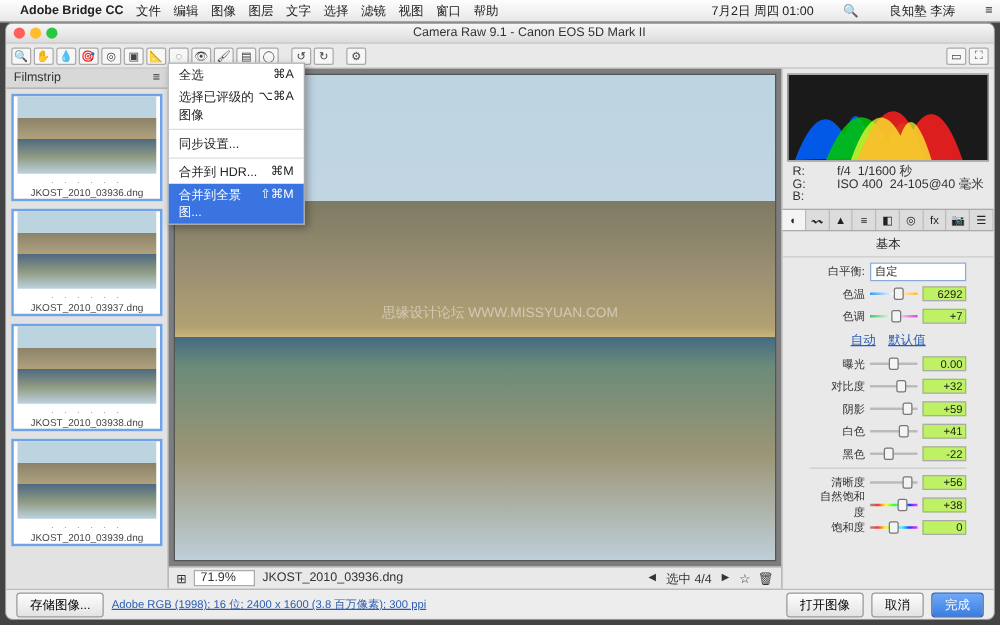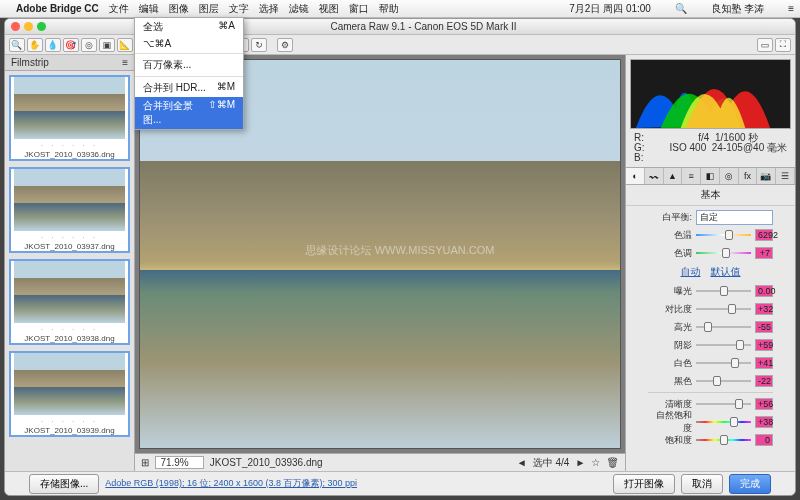--- a/index.html
+++ b/index.html
@@ -41,31 +41,31 @@
 .phead{text-align:center;padding:3px 0;font-size:10px;border-bottom:1px solid #ccc;}
 .ctrls{flex:1;overflow:auto;padding:2px 22px;}
 .row{display:flex;align-items:center;height:18px;gap:4px;}
 .row .lab{width:44px;text-align:right;font-size:9px;color:#333;}
 .slider{flex:1;height:10px;position:relative;}
 .track{position:absolute;left:0;right:0;top:4px;height:2px;background:#bbb;}
 .track.hue{background:linear-gradient(to right,#39f,#fff,#fb3);}
 .track.tint{background:linear-gradient(to right,#3c6,#fff,#d4d);}
 .track.sat{background:linear-gradient(to right,#999,#f33,#ff3,#3f3,#3ff,#33f,#f3f);}
 .knob{position:absolute;top:0;width:8px;height:10px;background:#f4f4f4;border:1px solid #777;border-radius:2px;transform:translateX(-50%);}
-.val{width:18px;text-align:right;font-size:9px;border:1px solid #aaa;background:#ec4899;padding:0 2px;}
+.val{width:35px;text-align:right;font-size:9px;border:1px solid #aaa;background:#bef264;padding:0 2px;}
 .sel{flex:1;border:1px solid #8aa9d6;background:#fff;padding:0 3px;font-size:9px;}
 .linkrow{display:flex;justify-content:center;gap:10px;padding:3px 0;font-size:9px;}
 .linkrow .a{color:#2a5db0;text-decoration:underline;}
 .hr{height:1px;background:#ccc;margin:2px 0;}
-.footer{height:24px;background:#ededed;border-top:1px solid #bbb;display:flex;align-items:center;padding:0 24px;gap:6px;}
+.footer{height:24px;background:#ededed;border-top:1px solid #bbb;display:flex;align-items:center;padding:0 8px;gap:6px;}
 .btn{border:1px solid #999;background:linear-gradient(#fdfdfd,#e3e3e3);border-radius:3px;padding:2px 10px;font-size:10px;}
 .btn.pri{background:linear-gradient(#6fa8f7,#3b7de0);color:#fff;border-color:#2d63b8;}
 .footer .sp{flex:1;text-align:left;}
 .footer .link{color:#2a5db0;text-decoration:underline;font-size:9px;}
-.ctxmenu{position:absolute;top:17px;left:134px;width:110px;background:#fff;border:1px solid #aaa;box-shadow:2px 2px 6px rgba(0,0,0,0.3);font-size:10px;}
+.ctxmenu{position:absolute;top:50px;left:134px;width:110px;background:#fff;border:1px solid #aaa;box-shadow:2px 2px 6px rgba(0,0,0,0.3);font-size:10px;}
 .mi{display:flex;justify-content:space-between;padding:2px 8px;color:#222;}
 .mi.hl{background:#3a74e0;color:#fff;}
 .msep{height:1px;background:#ddd;margin:2px 0;}
 .watermark{position:absolute;top:50%;left:50%;transform:translate(-50%,-50%);color:rgba(255,255,255,0.45);font-size:11px;pointer-events:none;}
 </style>
 </head>
 <body>
 
 <div class="menubar">
   <span class="apple"></span>
@@ -173,21 +173,21 @@
           <path d="M55,70 Q80,5 100,45 Q120,10 140,70Z" fill="#ff2020" opacity="0.85"></path>
           <path d="M50,70 Q70,12 90,50 Q100,20 115,70Z" fill="#ffff30" opacity="0.7"></path>
         </svg>
       </div>
       <div class="rgb">
         <div class="l">
             <div>R:</div>
             <div>G:</div>
             <div>B:</div>
           </div>
-        <div class="l" style="text-align:center">
+        <div class="l" style="text-align:left">
           <div><span>f/4</span>&nbsp;&nbsp;<span>1/1600 秒</span></div>
           <div><span>ISO 400</span>&nbsp;&nbsp;<span>24-105@40 毫米</span></div>
         </div>
       </div>
       <div class="tabs">
         <div class="tab act">◐</div>
         <div class="tab">〰</div>
         <div class="tab">▲</div>
         <div class="tab">≡</div>
         <div class="tab">◧</div>
@@ -232,28 +232,20 @@
           </div>
         <div class="row">
             <div class="lab">对比度</div>
             <div class="slider">
               <div class="track"></div>
               <div class="knob" style="left:66%"></div>
             </div>
             <div class="val">+32</div>
           </div>
         <div class="row">
-            <div class="lab">高光</div>
-            <div class="slider">
-              <div class="track"></div>
-              <div class="knob" style="left:22%"></div>
-            </div>
-            <div class="val">-55</div>
-          </div>
-        <div class="row">
             <div class="lab">阴影</div>
             <div class="slider">
               <div class="track"></div>
               <div class="knob" style="left:80%"></div>
             </div>
             <div class="val">+59</div>
           </div>
         <div class="row">
             <div class="lab">白色</div>
             <div class="slider">
@@ -307,25 +299,26 @@
     <button class="btn pri">完成</button>
   </div>
 </div>
 
 <div class="ctxmenu">
   <div class="mi">
       <span>全选</span>
       <span>⌘A</span>
     </div>
   <div class="mi">
+      <span>选择已评级的图像</span>
       <span>⌥⌘A</span>
     </div>
   <div class="msep"></div>
   <div class="mi">
-      <span>百万像素...</span>
+      <span>同步设置...</span>
     </div>
   <div class="msep"></div>
   <div class="mi">
       <span>合并到 HDR...</span>
       <span>⌘M</span>
     </div>
   <div class="mi hl">
       <span>合并到全景图...</span>
       <span>⇧⌘M</span>
     </div>

